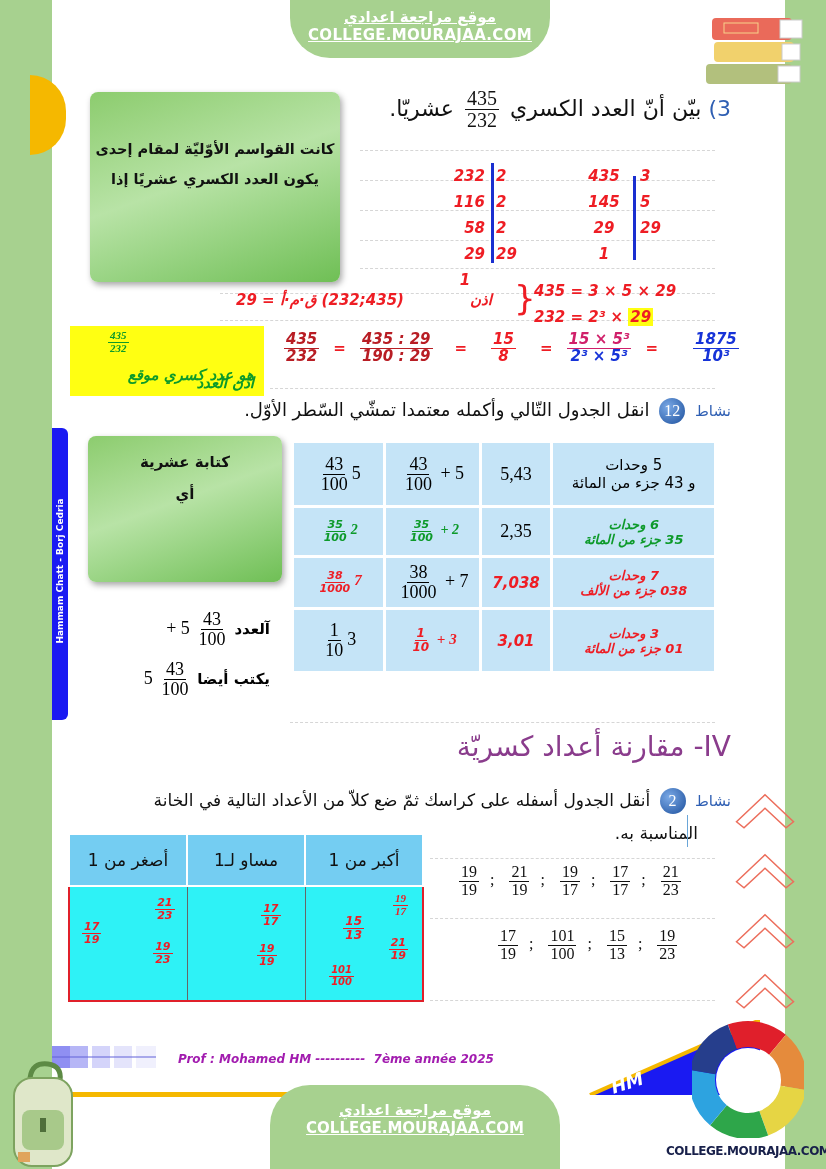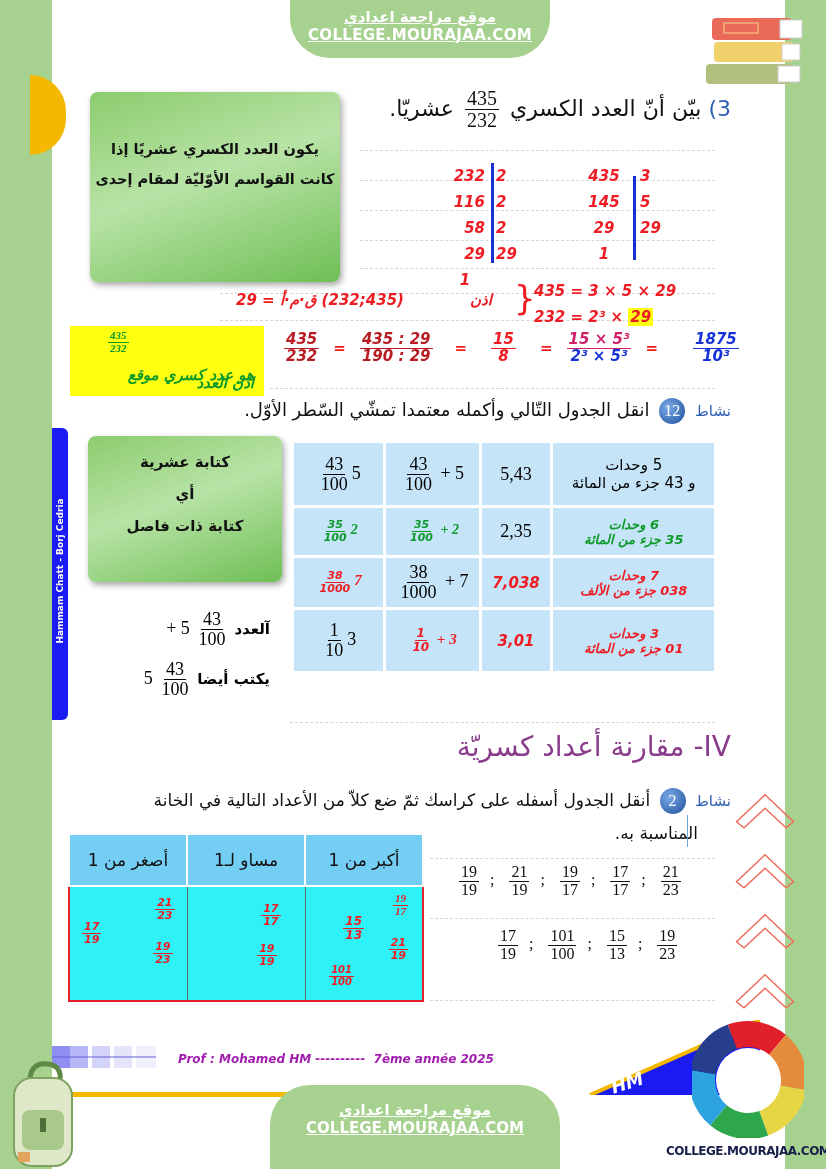--- a/index.html
+++ b/index.html
@@ -78,22 +78,22 @@
   <span class="num3">3</span><span style="color:#2f5fb3">)</span>
   <span>بيّن أنّ العدد الكسري</span>
   <span class="frac" style="font-size:20px;">
     <span class="n">435</span>
       <span>232</span>
   </span>
   <span>عشريّا.</span>
 </div>
 
 <div class="greenbox" style="left:90px; top:92px; width:250px; height:190px; padding-top:42px; font-size:14.5px; line-height:30px;">
+  <div>كانت القواسم الأوّليّة لمقام إحدى</div>
   <div>يكون العدد الكسري  عشريًا إذا</div>
-  <div>كانت القواسم الأوّليّة لمقام إحدى</div>
 </div>
 
 <div class="rule" style="left:360px; top:150px; width:355px;"></div>
 <div class="rule" style="left:360px; top:180px; width:355px;"></div>
 <div class="rule" style="left:360px; top:210px; width:355px;"></div>
 <div class="rule" style="left:360px; top:240px; width:355px;"></div>
 <div class="rule" style="left:360px; top:268px; width:355px;"></div>
 <div class="rule" style="left:220px; top:293px; width:495px;"></div>
 <div class="rule" style="left:220px; top:320px; width:495px;"></div>
 <div class="rule" style="left:270px; top:388px; width:445px;"></div>
@@ -175,21 +175,20 @@
 
 <div class="activity" style="right:95px; top:398px;">
   <span class="act-label">نشاط</span>
   <span class="badge">12</span>
   <span>انقل الجدول التّالي وأكمله معتمدا تمشّي السّطر الأوّل.</span>
 </div>
 
 <div class="greenbox" style="left:88px; top:436px; width:194px; height:146px; padding-top:10px; font-size:15px; line-height:32px;">
   <div>كتابة عشرية</div>
   <div>أي</div>
-  <div>كتابة ذات فاصل</div>
 </div>
 
 <div style="position:absolute; left:120px; top:610px; direction:rtl; font-size:15px; width:150px; text-align:right;">
   <span style="font-weight:bold">آلعدد</span>
   <span class="frac" style="font-size:18px;">
       <span class="n">43</span>
       <span>100</span>
     </span>
   <span style="font-family:'Liberation Serif',serif; font-size:18px;">5 +</span>
 </div>

